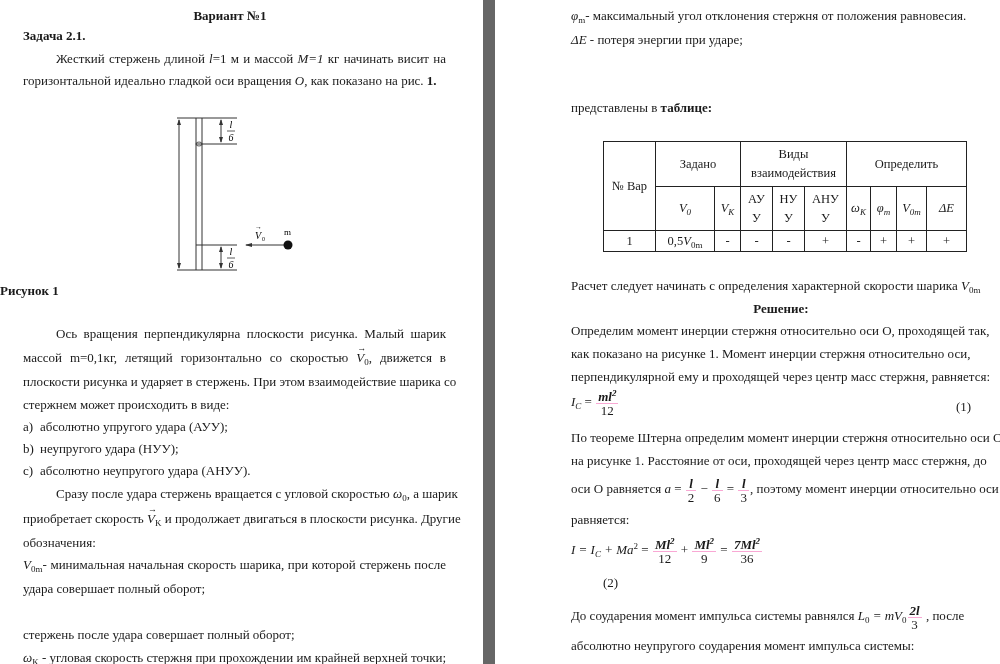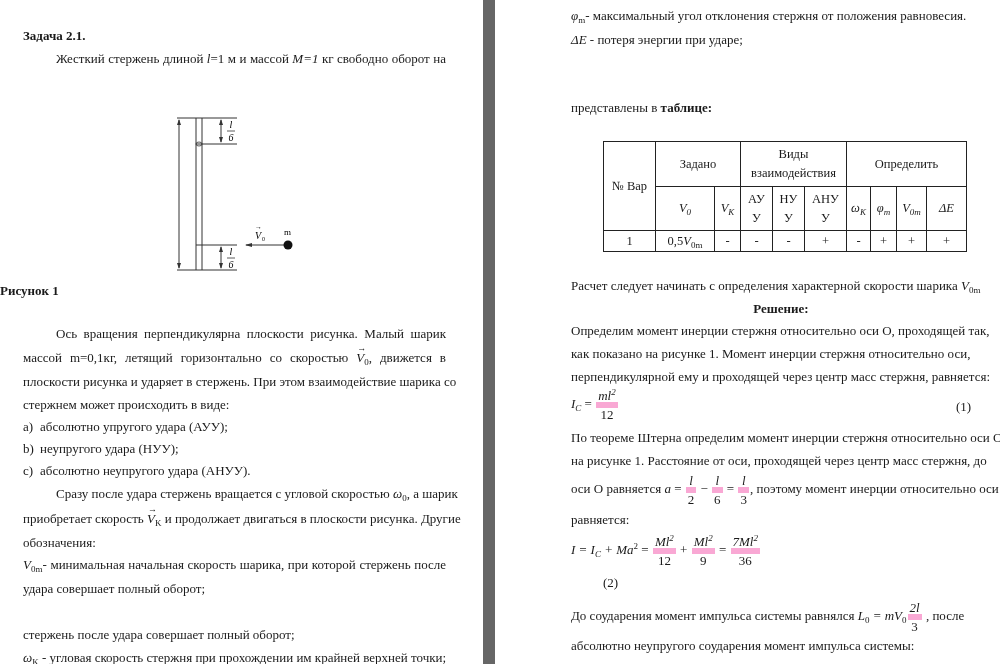--- a/index.html
+++ b/index.html
@@ -9,35 +9,37 @@
   #page-left { left:0; width:483px; }
   #page-right { left:495px; width:549px; }
   .divider { position:absolute; left:483px; top:0; width:12px; height:664px; background:#666; }
   .ln { position:absolute; white-space:nowrap; line-height:16px; }
   .just { text-align:justify; text-align-last:justify; }
   .b { font-weight:bold; }
   .i { font-style:italic; }
   sub { font-size:9px; vertical-align:-3px; line-height:0; }
   sup { font-size:9px; vertical-align:5px; line-height:0; }
   .frac { display:inline-block; vertical-align:middle; text-align:center; font-style:italic; line-height:13px; margin:0 1px; }
-  .frac .num { display:block; border-bottom:6px solid #f9a8d4; padding:0 2px; }
+  .frac .num { display:block; border-bottom:1px solid #f9a8d4; padding:0 2px;font-weight:bold; }
   .frac .den { display:block; font-style:normal; padding:0 2px; }
   .vec { position:relative; display:inline-block; font-style:italic; }
   .vec::before { content:"→"; position:absolute; top:-10px; left:1px; font-size:9px; font-style:normal; }
   table.tbl { position:absolute; left:108px; top:141px; border-collapse:collapse; font-size:12.5px; }
   table.tbl td { border:1px solid #222; text-align:center; padding:0; line-height:19px; }
   #figure-svg { position:absolute; left:160px; top:105px; }
 </style>
 </head>
 <body>
 
 <div id="page-left" class="page">
+  <div class="ln b" style="left:0;width:460px;text-align:center;top:8px;font-size:13px;">Вариант №1</div>
   <div class="ln b" style="left:23px;top:28px;">Задача 2.1.</div>
 
-  <div class="ln just" style="left:23px;width:423px;text-indent:33px;top:51px;"><span>Жесткий стержень длиной </span><i>l</i><span>=1 м и массой </span><i>M=1</i><span> кг свободно оборот на</span></div>
+  <div class="ln just" style="left:23px;width:423px;text-indent:33px;top:51px;"><span>Жесткий стержень длиной </span><i>l</i><span>=1 м и массой </span><i>M=1</i><span> кг начинать висит на</span></div>
+  <div class="ln" style="left:23px;top:73px;"><span>горизонтальной идеально гладкой оси вращения </span><i>O</i><span>, как показано на рис. </span><b>1.</b></div>
 
   <svg id="figure-svg" width="140" height="180">
     <g stroke="#333" stroke-width="1" fill="none">
       <line x1="17" y1="13" x2="77" y2="13"></line>
       <line x1="17" y1="165" x2="77" y2="165"></line>
       <line x1="36" y1="13" x2="36" y2="165"></line>
       <line x1="42" y1="13" x2="42" y2="165"></line>
       <line x1="36" y1="39" x2="77" y2="39"></line>
       <line x1="36" y1="140" x2="77" y2="140"></line>
       <line x1="19" y1="15" x2="19" y2="163"></line>

